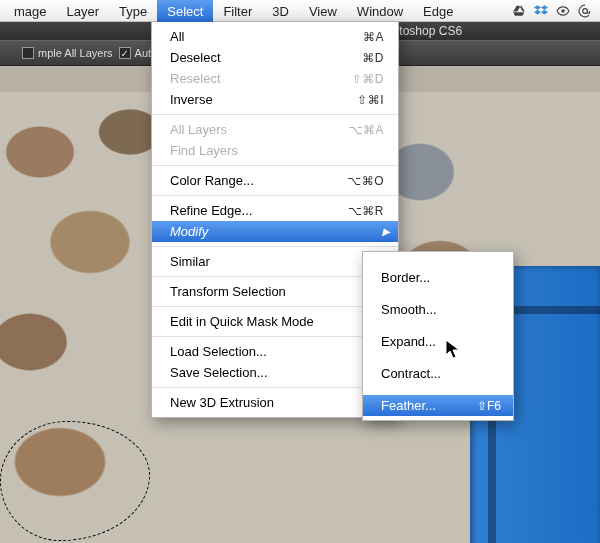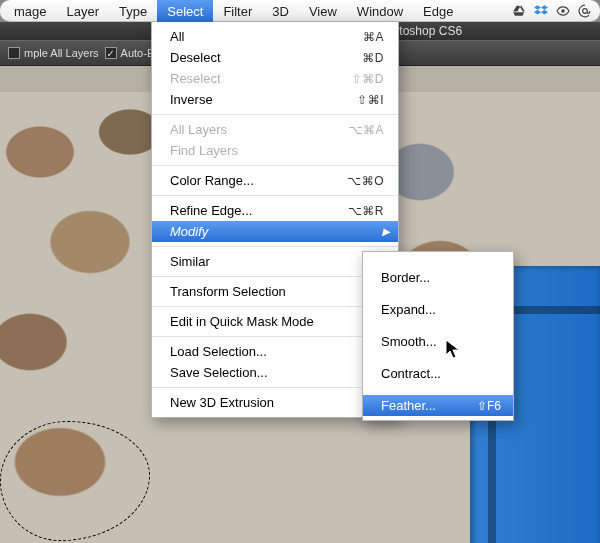--- a/index.html
+++ b/index.html
@@ -17,21 +17,20 @@
   .menubar {
     position: absolute;
     top: 0; left: 0; right: 0;
     height: 22px;
     background: linear-gradient(#fdfdfd, #ececec);
     border-bottom: 1px solid #bbb;
     display: flex;
     align-items: center;
     padding: 0 4px;
     z-index: 50;
-    border-radius: 10px;
   }
   .menubar .menu {
     padding: 2px 10px;
     color: #222;
     cursor: default;
     height: 22px;
     line-height: 20px;
   }
   .menubar .menu.active {
     background: #2a6fd6;
@@ -66,21 +65,21 @@
     position: absolute;
     top: 40px; left: 0; right: 0;
     height: 26px;
     background: linear-gradient(#555, #3a3a3a);
     border-top: 1px solid #666;
     border-bottom: 1px solid #222;
     color: #ddd;
     font-size: 11px;
     display: flex;
     align-items: center;
-    padding-left: 8px;
+    padding-left: 22px;
     gap: 6px;
     z-index: 5;
   }
   .options-bar .chk {
     display: inline-flex;
     align-items: center;
     gap: 4px;
   }
   .options-bar .chk .box {
     width: 12px; height: 12px;
@@ -347,24 +346,24 @@
     <div class="item">
       <span class="label">New 3D Extrusion</span>
     </div>
   </div>
 
 <div class="submenu" id="modify-submenu">
     <div class="item">
       <span class="label">Border...</span>
     </div>
     <div class="item">
+      <span class="label">Smooth...</span>
+    </div>
+    <div class="item">
       <span class="label">Expand...</span>
-    </div>
-    <div class="item">
-      <span class="label">Smooth...</span>
     </div>
     <div class="item">
       <span class="label">Contract...</span>
     </div>
     <div class="item highlight">
       <span class="label">Feather...</span>
       <span class="shortcut">⇧F6</span>
     </div>
   </div>
 

